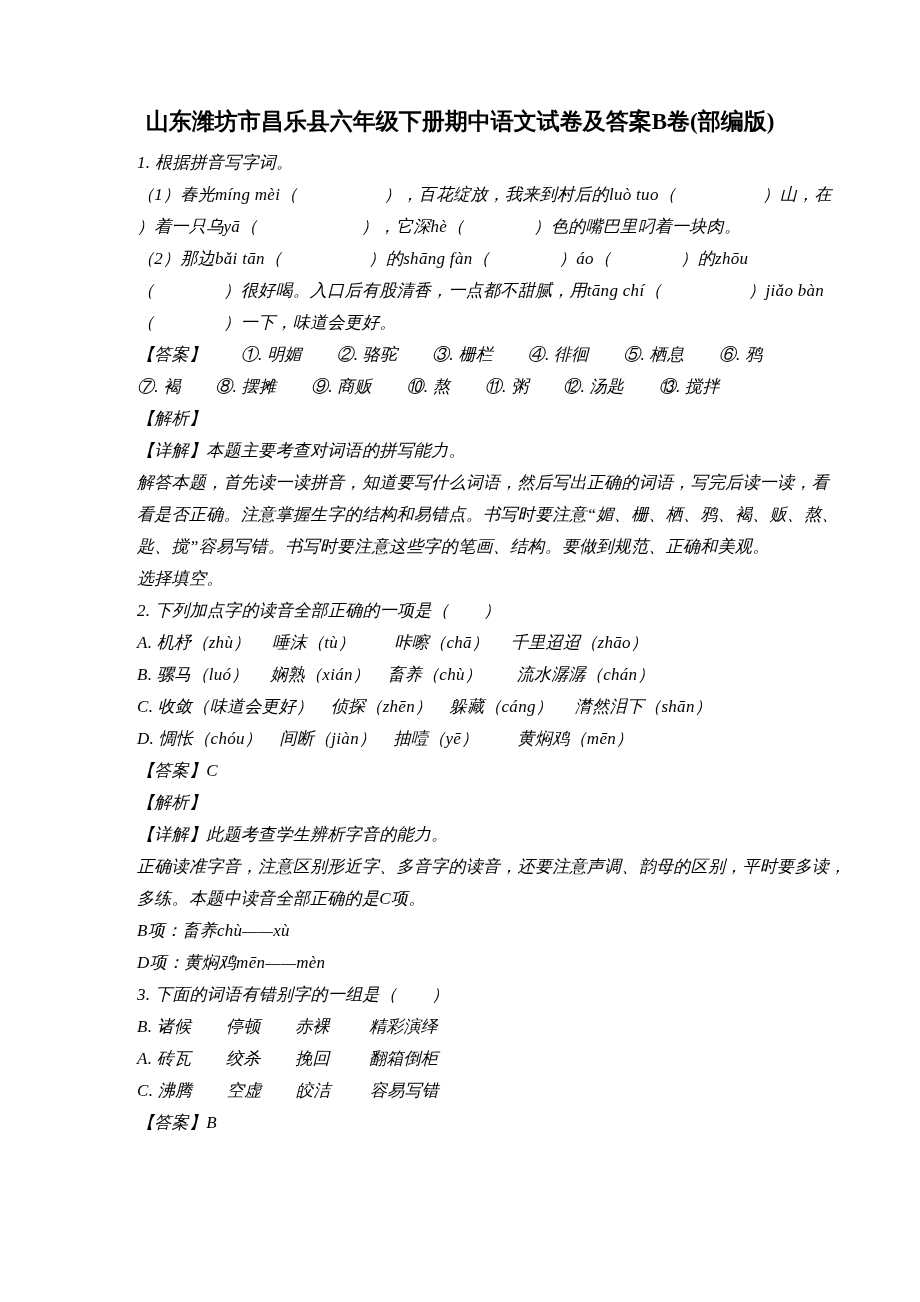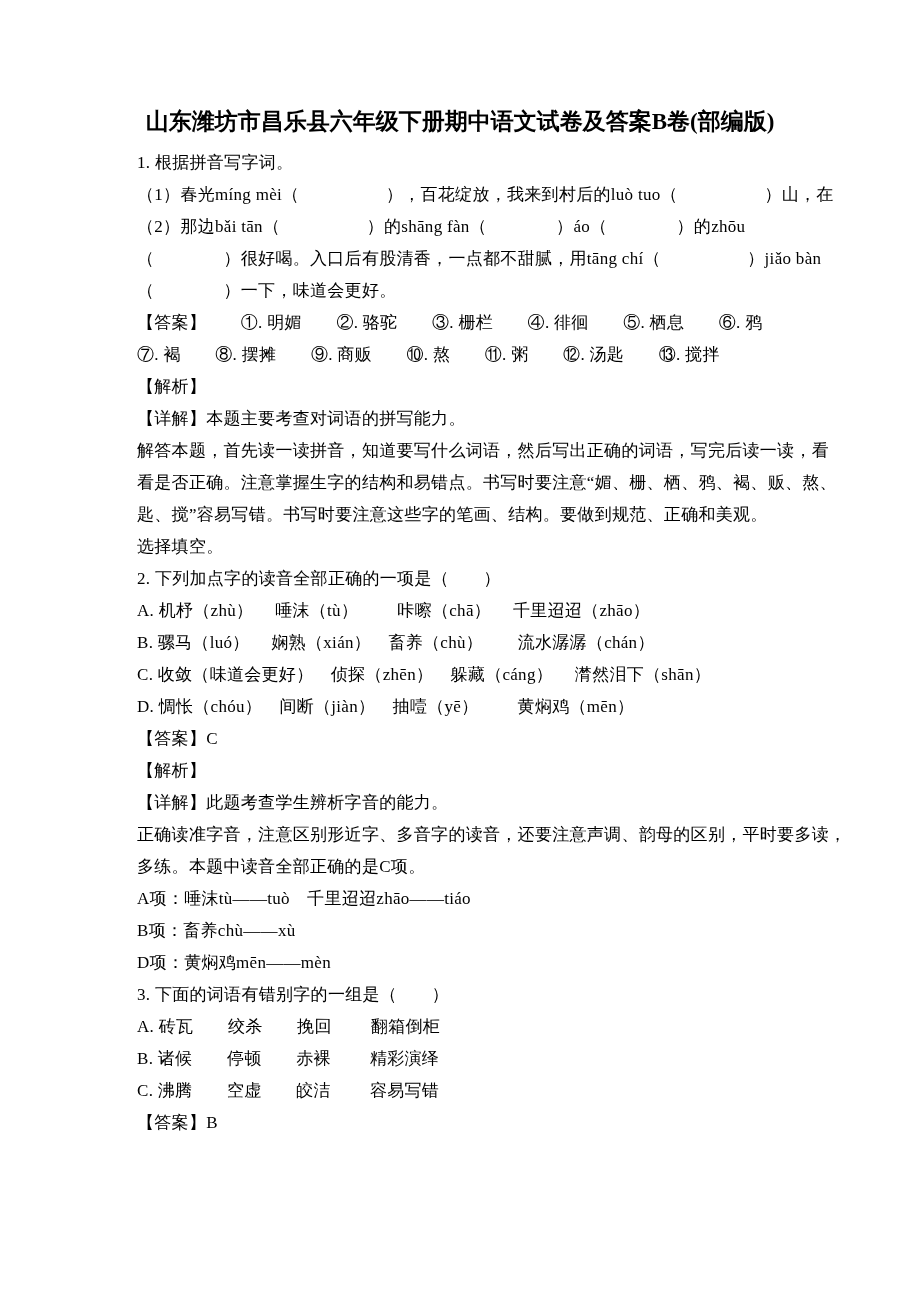--- a/index.html
+++ b/index.html
@@ -24,37 +24,39 @@
     text-align: center;
     font-size: 23px;
     font-weight: bold;
     white-space: pre;
   }
   .content {
     position: absolute;
     top: 147px;
     left: 137px;
     width: 760px;
+    font-style: italic;
   }
   .line {
     height: 32px;
     line-height: 32px;
     font-size: 17px;
     white-space: pre;
     letter-spacing: 0.3px;
   }
 </style>
 </head>
 <body>
 
 <div class="page">
   <div class="title">山东潍坊市昌乐县六年级下册期中语文试卷及答案B卷(部编版)</div>
   <div class="content">
     <div class="line">1. 根据拼音写字词。</div>
     <div class="line">（1）春光míng mèi（　　　　　），百花绽放，我来到村后的luò tuo（　　　　　）山，在</div>
+    <div class="line">）着一只乌yā（　　　　　　），它深hè（　　　　）色的嘴巴里叼着一块肉。</div>
     <div class="line">（2）那边bǎi tān（　　　　　）的shāng fàn（　　　　）áo（　　　　）的zhōu</div>
     <div class="line">（　　　　）很好喝。入口后有股清香，一点都不甜腻，用tāng chí（　　　　　）jiǎo bàn</div>
     <div class="line">（　　　　）一下，味道会更好。</div>
     <div class="line">【答案】　　①. 明媚　　②. 骆驼　　③. 栅栏　　④. 徘徊　　⑤. 栖息　　⑥. 鸦</div>
     <div class="line">⑦. 褐　　⑧. 摆摊　　⑨. 商贩　　⑩. 熬　　⑪. 粥　　⑫. 汤匙　　⑬. 搅拌</div>
     <div class="line">【解析】</div>
     <div class="line">【详解】本题主要考查对词语的拼写能力。</div>
     <div class="line">解答本题，首先读一读拼音，知道要写什么词语，然后写出正确的词语，写完后读一读，看</div>
     <div class="line">看是否正确。注意掌握生字的结构和易错点。书写时要注意“媚、栅、栖、鸦、褐、贩、熬、</div>
     <div class="line">匙、搅”容易写错。书写时要注意这些字的笔画、结构。要做到规范、正确和美观。</div>
@@ -62,22 +64,21 @@
     <div class="line">2. 下列加点字的读音全部正确的一项是（　　）</div>
     <div class="line">A. 机杼（zhù）　 唾沫（tù）　　 咔嚓（chā）　 千里迢迢（zhāo）</div>
     <div class="line">B. 骡马（luó）　 娴熟（xián）　畜养（chù）　　流水潺潺（chán）</div>
     <div class="line">C. 收敛（味道会更好）　侦探（zhēn）　躲藏（cáng）　 潸然泪下（shān）</div>
     <div class="line">D. 惆怅（chóu）　间断（jiàn）　抽噎（yē）　　 黄焖鸡（mēn）</div>
     <div class="line">【答案】C</div>
     <div class="line">【解析】</div>
     <div class="line">【详解】此题考查学生辨析字音的能力。</div>
     <div class="line">正确读准字音，注意区别形近字、多音字的读音，还要注意声调、韵母的区别，平时要多读，</div>
     <div class="line">多练。本题中读音全部正确的是C项。</div>
-    <div class="line">A项：唾沫tù——tuò　千里迢迢zhāo——tiáo</div>
     <div class="line">B项：畜养chù——xù</div>
     <div class="line">D项：黄焖鸡mēn——mèn</div>
     <div class="line">3. 下面的词语有错别字的一组是（　　）</div>
+    <div class="line">B. 诸候　　停顿　　赤裸　　 精彩演绎</div>
     <div class="line">A. 砖瓦　　绞杀　　挽回　　 翻箱倒柜</div>
-    <div class="line">B. 诸候　　停顿　　赤裸　　 精彩演绎</div>
     <div class="line">C. 沸腾　　空虚　　皎洁　　 容易写错</div>
     <div class="line">【答案】B</div>
   </div>
 </div>
 
 </body></html>

